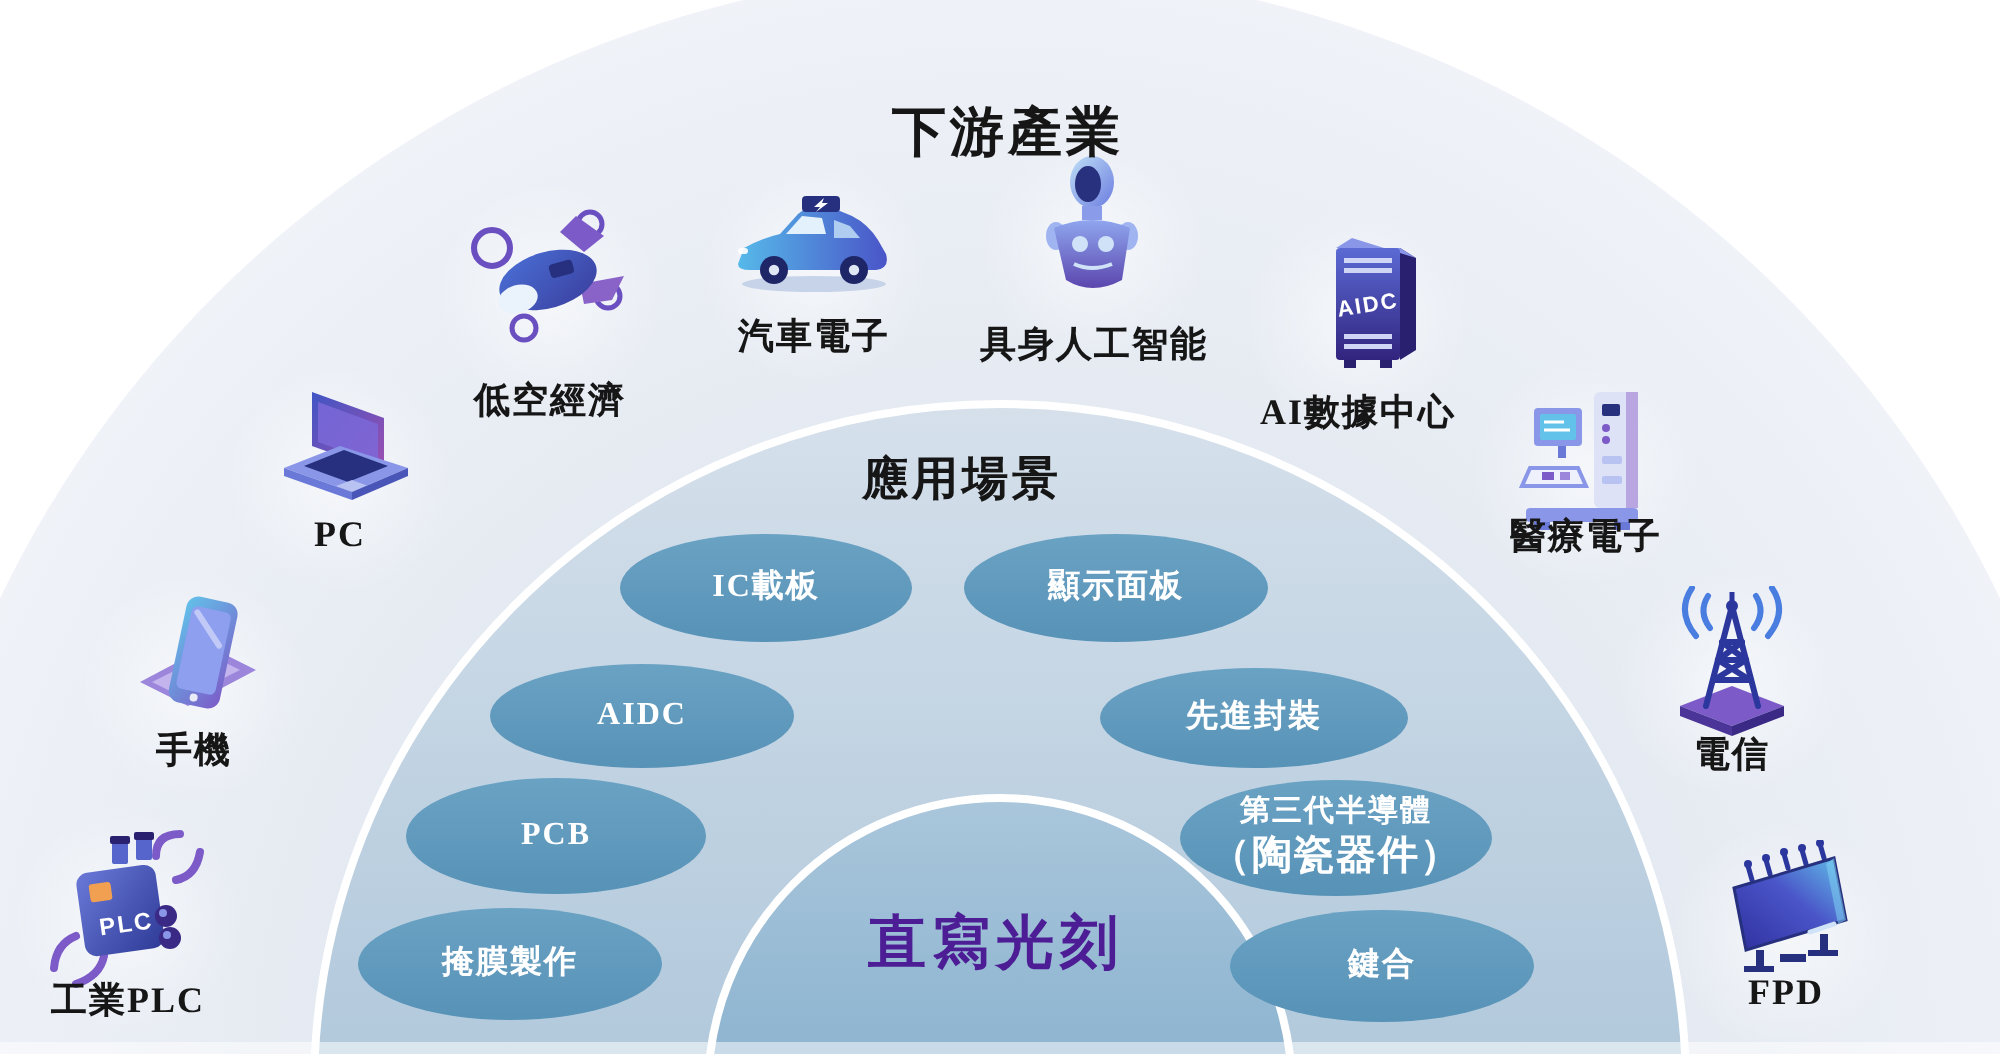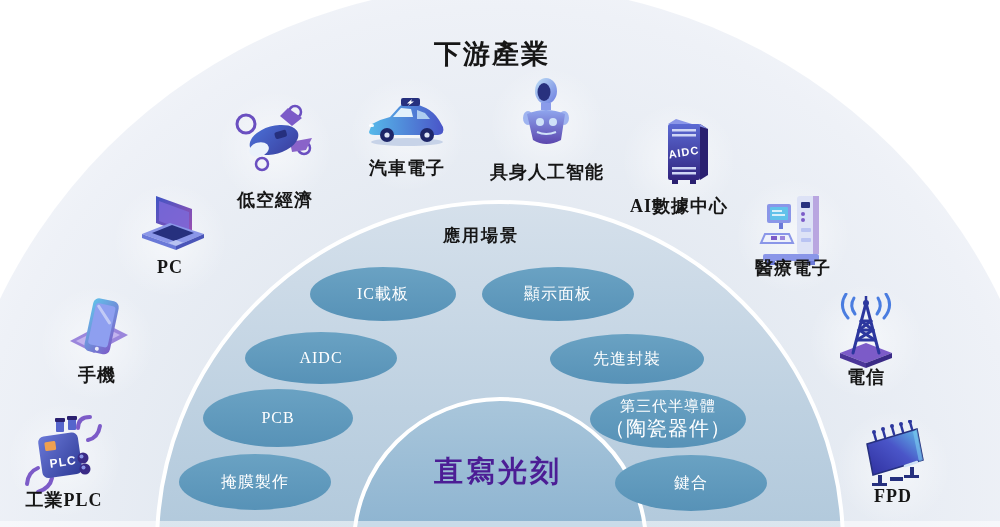--- a/index.html
+++ b/index.html
@@ -21,36 +21,36 @@
     z-index:1;
   }
   
   .inner-circle{
     position:absolute;left:352px;top:397px;width:296px;height:296px;border-radius:50%;
     box-sizing:border-box;border:4px solid #ffffff;
     background:linear-gradient(180deg,#a9c6db 0%, #87b0ce 55%, #8fb6d2 100%);
     z-index:2;
   }
   .main-title{
-    position:absolute;left:492px;top:36px;transform:translateX(-50%);margin:0;
+    position:absolute;left:492px;top:36px;transform:translateX(-50%);margin:12px;
     font-size:27px;font-weight:bold;color:#161616;letter-spacing:2px;white-space:nowrap;z-index:3;
   }
   .ring-title{
     position:absolute;left:481px;top:224px;transform:translateX(-50%);margin:0;
-    font-size:17px;font-weight:bold;color:#161616;letter-spacing:2px;white-space:nowrap;z-index:3;
+    font-size:23px;font-weight:bold;color:#161616;letter-spacing:2px;white-space:nowrap;z-index:3;
   }
   .core-label{
     position:absolute;left:498px;top:452px;transform:translateX(-50%);
     font-size:29px;font-weight:bold;color:#4c1d95;letter-spacing:3px;white-space:nowrap;z-index:3;
   }
   .bubble{
     position:absolute;transform:translate(-50%,-50%);border-radius:50%;
     background:linear-gradient(180deg,#6aa2c3 0%, #5792b7 100%);
     display:flex;flex-direction:column;align-items:center;justify-content:center;
-    color:#fff;font-weight:normal;font-size:16px;text-align:left;line-height:1.25;
+    color:#fff;font-weight:bold;font-size:16px;text-align:left;line-height:1.25;
     z-index:3;letter-spacing:1px;
   }
   .bubble .l2{font-size:20px;}
   .ind{
     position:absolute;width:140px;display:flex;flex-direction:column;align-items:center;z-index:2;
   }
   .ind::before{
     content:"";position:absolute;top:-10px;left:50%;transform:translateX(-50%);
     width:116px;height:116px;border-radius:50%;
     background:radial-gradient(circle, rgba(255,255,255,0.55) 0%, rgba(255,255,255,0) 70%);

